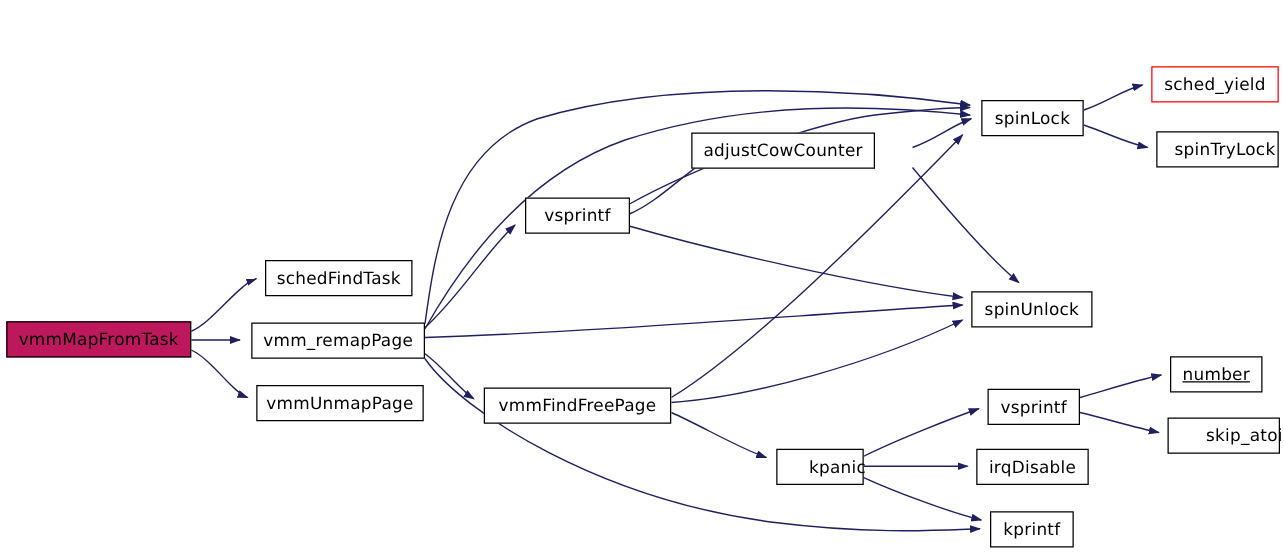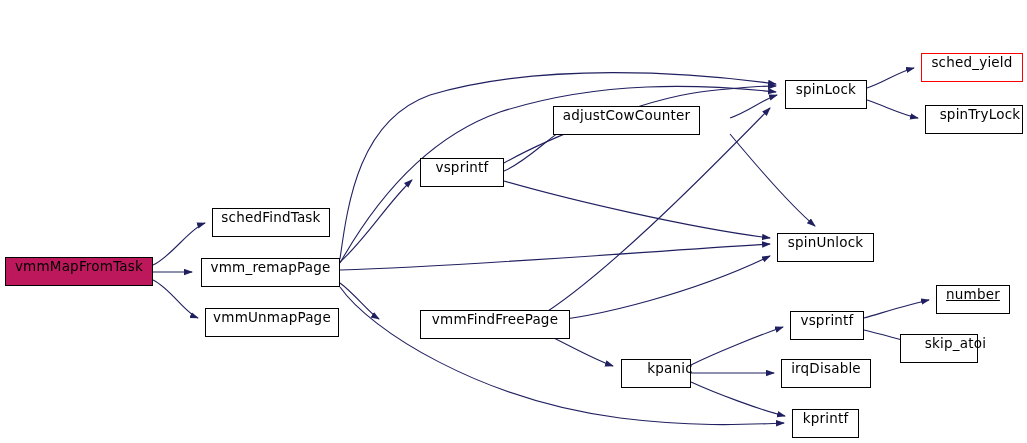--- a/index.html
+++ b/index.html
@@ -1,20 +1,20 @@
 <!DOCTYPE html>
 <html><head>
 <meta charset="utf-8">
 <style>
   html,body{margin:0;padding:0;background:#ffffff;}
   body{font-family:"DejaVu Sans","Liberation Sans",sans-serif;}
   #graph{position:relative;width:1027px;height:443px;background:#ffffff;overflow:hidden;}
   #edges{position:absolute;left:0;top:0;width:1027px;height:443px;}
   .node{position:absolute;box-sizing:border-box;border:1px solid #000000;background:#ffffff;
-        display:flex;justify-content:center;white-space:nowrap;
+        display:flex;align-items:center;justify-content:center;white-space:nowrap;
         font-size:13.5px;color:#000000;letter-spacing:.2px;}
   .node.highlight{background:#be185d;border-color:#000000;}
   .node.external{border-color:#ff0000;border-width:1px;}
 </style>
 </head>
 <body>
 
 <div id="graph">
 
   <svg id="edges" viewBox="0 0 1027 443" xmlns="http://www.w3.org/2000/svg">
@@ -60,21 +60,21 @@
       </div>
       <div class="node" style="left: 201px; top: 258px; width: 139px; height: 29px;">
         <span>vmm_remapPage</span>
       </div>
       <div class="node" style="left: 205px; top: 308px; width: 134px; height: 29px;">
         <span>vmmUnmapPage</span>
       </div>
       <div class="node" style="left: 420px; top: 158px; width: 84px; height: 29px;">
         <span>vsprintf</span>
       </div>
-      <div class="node" style="left: 387px; top: 310px; width: 150px; height: 29px; margin-left: 33px;">
+      <div class="node" style="left: 387px; top: 310px; width: 150px; height: 29px;">
         <span>vmmFindFreePage</span>
       </div>
       <div class="node" style="left: 553px; top: 106px; width: 147px; height: 29px;">
         <span>adjustCowCounter</span>
       </div>
       <div class="node" style="left: 621px; top: 359px; width: 70px; height: 29px; padding-left: 28px;">
         <span>kpanic</span>
       </div>
       <div class="node" style="left: 785px; top: 80px; width: 82px; height: 29px;">
         <span>spinLock</span>
@@ -93,18 +93,18 @@
       </div>
       <div class="node external" style="left: 921px; top: 53px; width: 102px; height: 29px;">
         <span>sched_yield</span>
       </div>
       <div class="node" style="left: 925px; top: 105px; width: 98px; height: 29px; padding-left: 12px;">
         <span>spinTryLock</span>
       </div>
       <div class="node" style="left: 936px; top: 285px; width: 74px; height: 29px; text-decoration: underline;">
         <span>number</span>
       </div>
-      <div class="node" style="left: 900px; top: 334px; width: 78px; height: 29px; padding-left: 33px;">
+      <div class="node" style="left: 934px; top: 334px; width: 90px; height: 29px; padding-left: 33px;">
         <span>skip_atoi</span>
       </div>
     </div>
 
 </div>
 
 </body></html>

